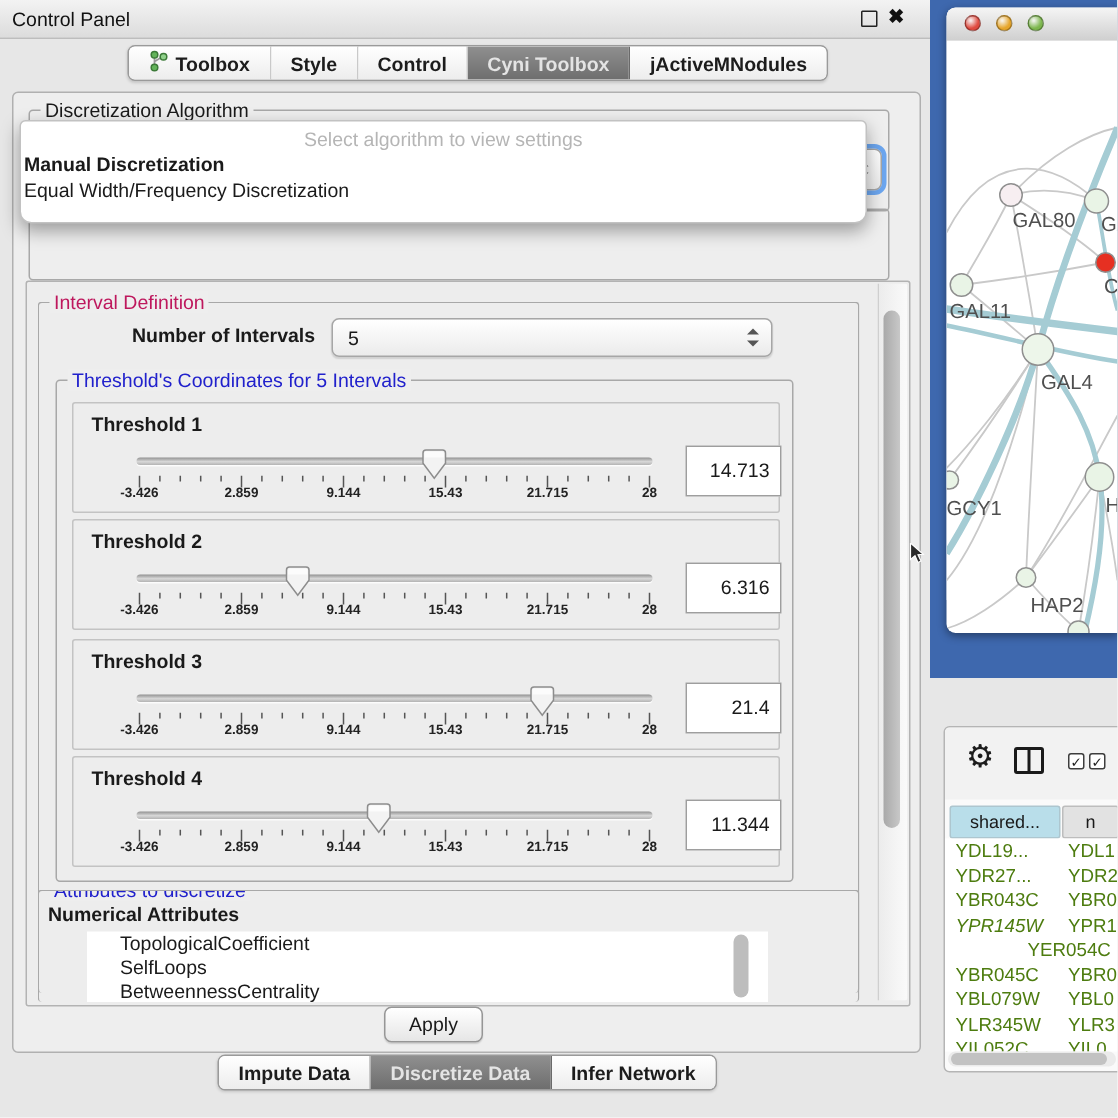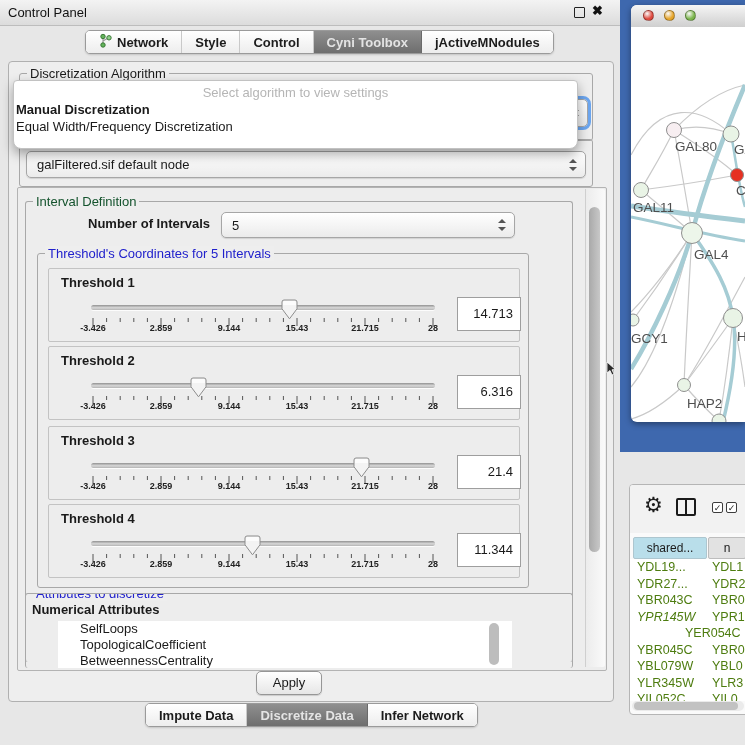--- a/index.html
+++ b/index.html
@@ -19,21 +19,21 @@
     border-right:1px solid #c9c9c9;background:linear-gradient(#ffffff,#ededed);cursor:default;white-space:nowrap}
   .seg:last-child{border-right:none}
   .seg.sel{background:linear-gradient(#8f8f8f,#6e6e6e);color:#e4e4e4;border-right-color:#6a6a6a}
 
   .content{position:absolute;left:8px;top:61px;width:604px;height:639px;background:#eeeeee;
     border:1px solid #b0b0b0;border-radius:4px}
 
   .grp{position:absolute;border:1px solid #a8a8a8;border-radius:3px}
   .gtitle{position:absolute;top:-8px;left:7px;background:#eee;padding:0 3px;font-size:13px;line-height:15px;white-space:nowrap}
   .gtitle.dark{color:#1a1a1a}
-  .gtitle.green{color:#14532d}
+  .gtitle.green{color:#be185d}
   .gtitle.blue{color:#2121cc}
 
   .combo{position:absolute;border:1px solid #a6a6a6;border-radius:5px;background:linear-gradient(#ffffff,#ebebeb);
     box-shadow:0 1px 1px rgba(0,0,0,.12);font-size:13px}
   .combo .val{position:absolute;left:10px;top:0;right:22px;height:100%;display:flex;align-items:center;overflow:hidden;white-space:nowrap}
   .stp{position:absolute;right:8px;top:50%;margin-top:-6px;width:8px;height:12px}
   .stp .u{position:absolute;top:0;left:0;width:0;height:0;border-left:4px solid transparent;border-right:4px solid transparent;border-bottom:4.5px solid #555}
   .stp .d{position:absolute;bottom:0;left:0;width:0;height:0;border-left:4px solid transparent;border-right:4px solid transparent;border-top:4.5px solid #555}
   .focus-ring{outline:3px solid #6ca6ef;outline-offset:0}
 
@@ -113,21 +113,21 @@
   </div>
 
   <div id="topTabs" class="seg-bar" style="left:85px;top:30px">
       <div class="seg">
         <span class="seg-icon"><svg width="13" height="15" viewBox="0 0 13 15">
             <path d="M4 4 V12 M4 8 L9 5" stroke="#9a9a9a" stroke-width="1.2" fill="none"></path>
             <circle cx="4" cy="3.5" r="2.2" fill="#63b35a" stroke="#3c7a38"></circle>
             <circle cx="4" cy="12" r="2.2" fill="#63b35a" stroke="#3c7a38"></circle>
             <circle cx="10" cy="4.8" r="2.2" fill="#8fd08a" stroke="#3c7a38"></circle>
           </svg></span>
-        <span>Network</span>
+        <span>Toolbox</span>
       </div>
       <div class="seg">
         <span>Style</span>
       </div>
       <div class="seg">
         <span>Control</span>
       </div>
       <div class="seg sel">
         <span>Cyni Toolbox</span>
       </div>
@@ -150,27 +150,20 @@
     </div>
 
     <div class="popup">
       <div class="pop-row ph">Select algorithm to view settings</div>
       <div class="pop-row b">Manual Discretization</div>
       <div class="pop-row">Equal Width/Frequency Discretization</div>
     </div>
 
     <div class="grp" style="left:10px;top:77px;width:572px;height:46px">
       <span class="gtitle dark">Table Data</span>
-    </div>
-    <div class="combo" style="left:17px;top:89px;width:558px;height:25px">
-      <span class="val">galFiltered.sif default node</span>
-      <span class="stp">
-          <span class="u"></span>
-          <span class="d"></span>
-        </span>
     </div>
 
     <div class="big-panel">
       <div class="vtrack">
         <div class="vthumb"></div>
       </div>
     </div>
 
     <div class="grp" style="left:16px;top:139px;width:546px;height:460px;border-bottom:none">
       <span class="gtitle green">Interval Definition</span>
@@ -375,22 +368,22 @@
             </div>
             <div class="thr-value">11.344</div>
           </div>
         </div>
     </div>
 
     <div class="grp" style="left:16px;top:531px;width:546px;height:74px;border-bottom:none;overflow:hidden">
       <span class="gtitle blue">Attributes to discretize</span>
       <div class="attr-header">Numerical Attributes</div>
       <div id="attrList" class="attr-list">
+          <div class="attr-item">TopologicalCoefficient</div>
           <div class="attr-item">SelfLoops</div>
-          <div class="attr-item">TopologicalCoefficient</div>
           <div class="attr-item">BetweennessCentrality</div>
         </div>
       <div class="attr-scroll"></div>
     </div>
 
     <div class="apply-btn">Apply</div>
   </div>
 
   <div id="bottomTabs" class="seg-bar" style="left:145px;top:703px">
       <div class="seg">

